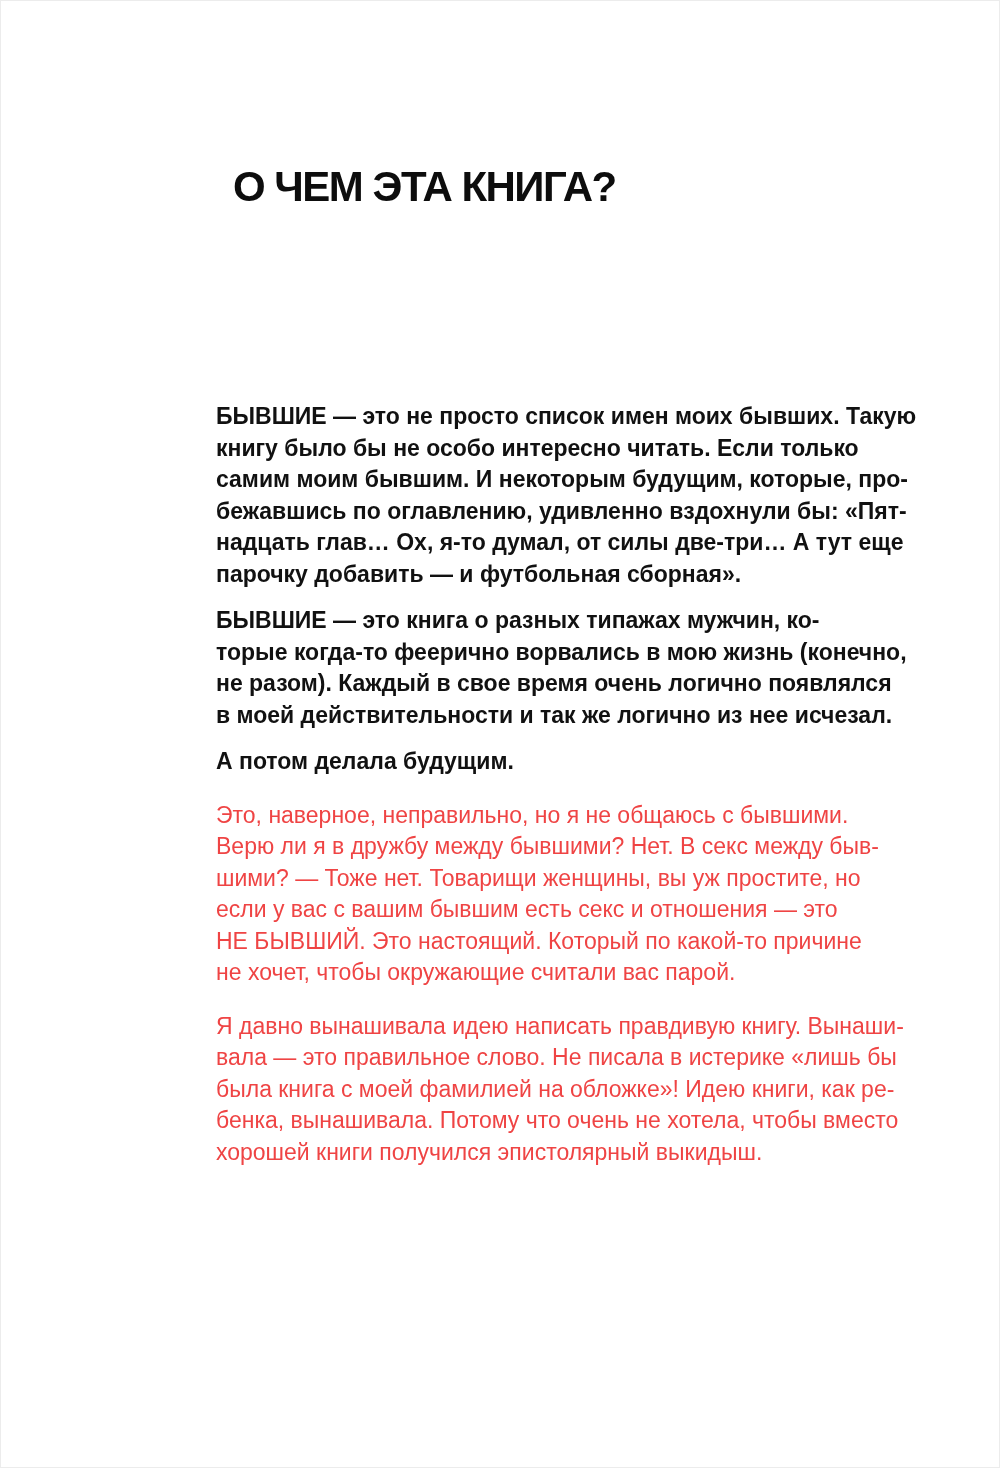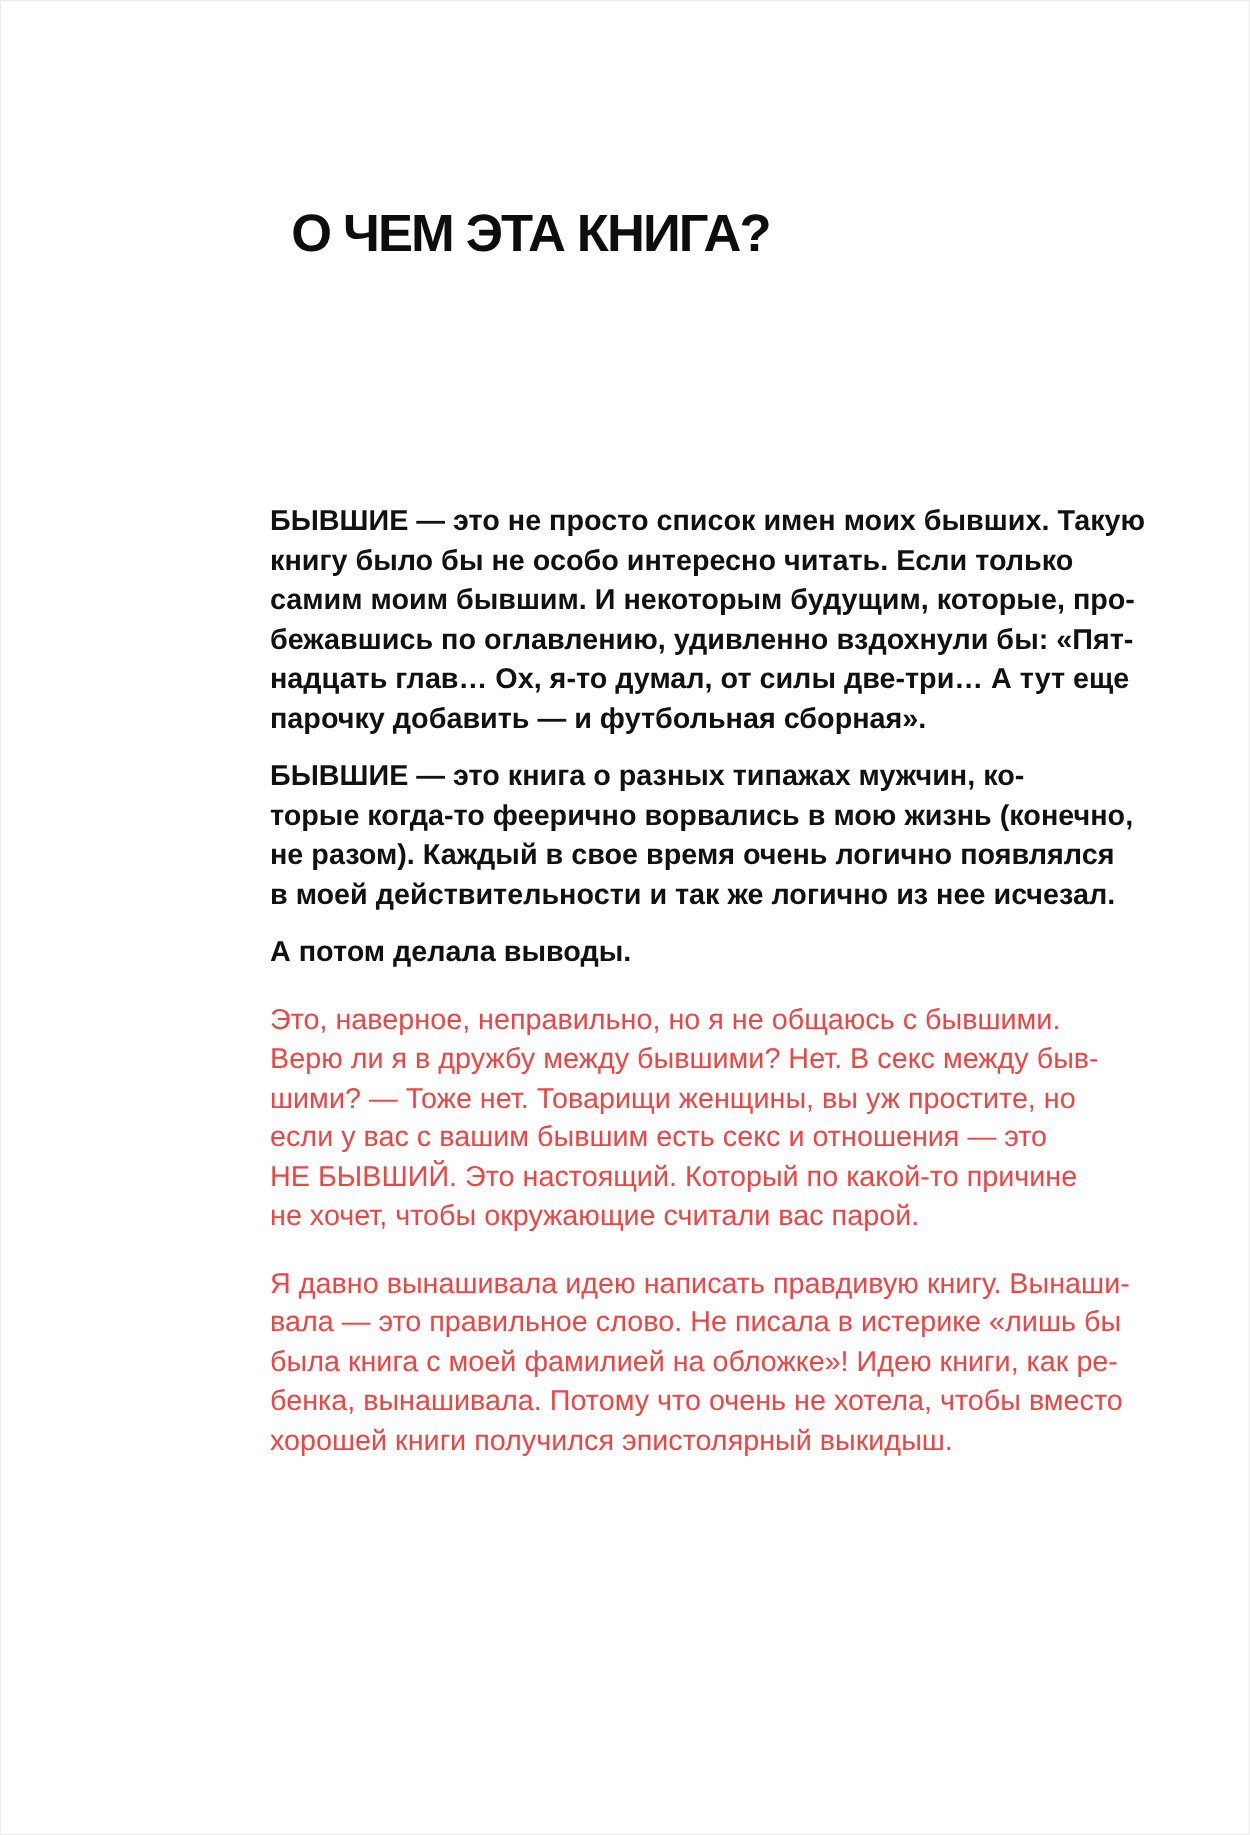--- a/index.html
+++ b/index.html
@@ -68,21 +68,21 @@
 бежавшись по оглавлению, удивленно вздохнули бы: «Пят-
 надцать глав… Ох, я-то думал, от силы две-три… А тут еще
 парочку добавить  —  и футбольная сборная».</p>
 
     <p class="para bold">БЫВШИЕ  —  это книга о разных типажах мужчин, ко-
 торые когда-то феерично ворвались в мою жизнь (конечно,
 не разом). Каждый в свое время очень логично появлялся
 в моей действительности и так же логично из нее исчезал.</p>
 
 
-    <p class="para bold">А потом делала выводы.</p>
+    <p class="para bold">А потом делала будущим.</p>
 
 
     <p class="para regular gap-before">Это, наверное, неправильно, но я не общаюсь с бывшими.
 Верю ли я в дружбу между бывшими? Нет. В секс между быв-
 шими?  —  Тоже нет. Товарищи женщины, вы уж простите, но
 если у вас с вашим бывшим есть секс и отношения  —  это
 НЕ БЫВШИЙ. Это настоящий. Который по какой-то причине
 не хочет, чтобы окружающие считали вас парой.</p>
 
     <p class="para regular gap-before">Я давно вынашивала идею написать правдивую книгу. Вынаши-

